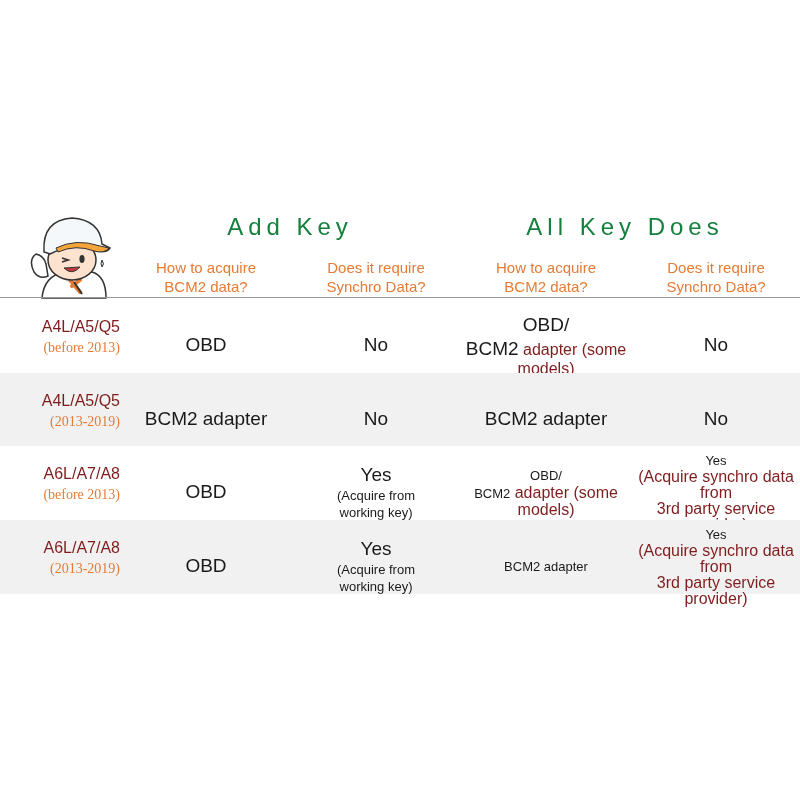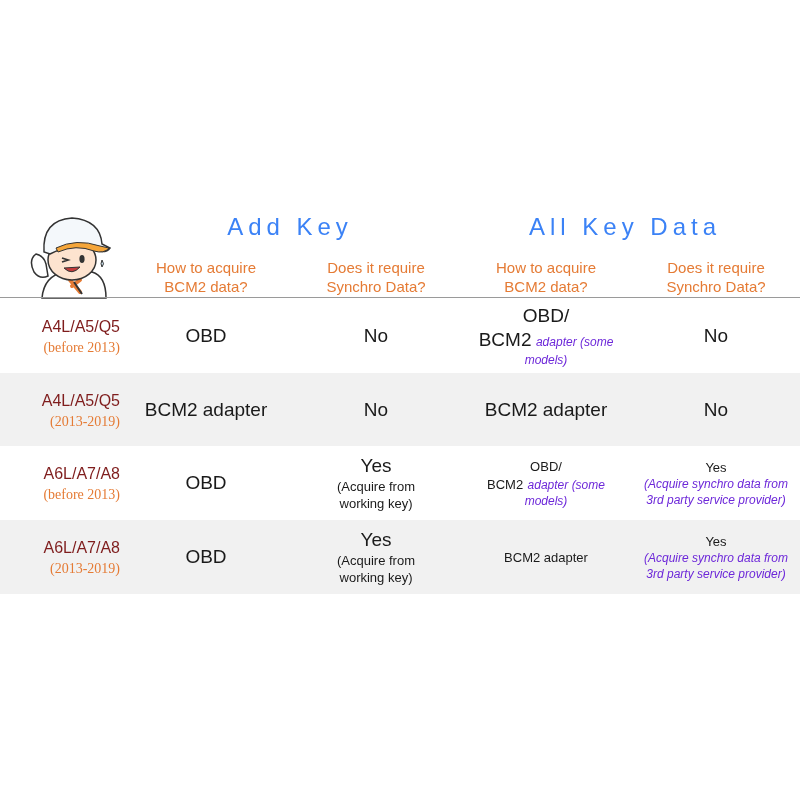--- a/index.html
+++ b/index.html
@@ -1,34 +1,34 @@
 <!DOCTYPE html>
 <html><head>
   <meta charset="utf-8">
   <style>
     html, body { margin: 0; padding: 0; background: #ffffff; }
     body { width: 800px; height: 800px; position: relative; overflow: hidden;
            font-family: "Liberation Sans", sans-serif; color: #1a1a1a; }
     .mascot { position: absolute; left: 14px; top: 210px; width: 120px; height: 90px; }
     .group-title { position: absolute; top: 213px; font-size: 24px; letter-spacing: 5px;
-                   color: #3b82f6; text-align: center; }
+                   color: #15803d; text-align: center; }
     .col-head { position: absolute; top: 258px; font-size: 15px; line-height: 19px;
                 color: #e57b35; text-align: center; }
     .header-line { position: absolute; left: 0; top: 297px; width: 800px; height: 1px; background: #9a9a9a; }
     .row { position: absolute; left: 0; width: 800px; }
     .row.gray { background: #f1f1f1; }
-    .cell { position: absolute; top: 0; height: 100%; display: flex; flex-direction: column;
+    .cell { position: absolute; top: 9px; height: 100%; display: flex; flex-direction: column;
             align-items: center; justify-content: center; text-align: center; }
     .model-name { color: #7f1d1d; font-size: 16px; line-height: 23px; text-align: left; }
     .model-year { color: #e57b35; font-size: 14px; line-height: 19px; text-align: right; font-family: Liberation Serif, serif; }
     .model-wrap { position: absolute; left: 0; width: 120px; top: 0; height: 100%;
                   display: flex; flex-direction: column; justify-content: center; align-items: flex-end; }
     .big { font-size: 19px; line-height: 24px; color: #1a1a1a; }
     .small { font-size: 13px; line-height: 17px; color: #1a1a1a; }
-    .xs { font-size: 12px; line-height: 16px; color: #6d28d9; font-style: italic; }
+    .xs { font-size: 16px; line-height: 16px; color: #7f1d1d; }
   </style>
 </head>
 <body>
 
 <div class="mascot">
   <svg width="120" height="90" viewBox="0 0 120 90">
 
     <path d="M28 88 Q30 66 50 62 L78 62 Q92 66 92 88 Z" fill="#ffffff" stroke="#333" stroke-width="1.5"></path>
     <path d="M56 70 L66 82 M66 70 L58 76" stroke="#e57b35" stroke-width="4" stroke-linecap="round"></path>
     <path d="M60 72 L68 84" stroke="#333" stroke-width="2"></path>
@@ -43,21 +43,21 @@
 
     <path d="M50 58 Q58 66 66 57 Z" fill="#c43a3a" stroke="#333" stroke-width="1"></path>
 
     <path d="M20 62 Q14 50 22 44 Q30 46 32 54 L34 66 Q26 70 20 62 Z" fill="#ffffff" stroke="#333" stroke-width="1.5"></path>
 
     <path d="M88 50 Q86 54 88 57 Q91 54 88 50 Z" fill="#cfe6f3" stroke="#333" stroke-width="1"></path>
   </svg>
 </div>
 
 <div class="group-title" style="left:170px;width:240px;">Add Key</div>
-<div class="group-title" style="left:490px;width:270px;">All Key Data</div>
+<div class="group-title" style="left:490px;width:270px;">All Key Does</div>
 
 <div class="col-head" style="left:136px;width:140px;">
   <div>How to acquire</div>
   <div>BCM2 data?</div>
 </div>
 <div class="col-head" style="left:306px;width:140px;">
   <div>Does it require</div>
   <div>Synchro Data?</div>
 </div>
 <div class="col-head" style="left:476px;width:140px;">

